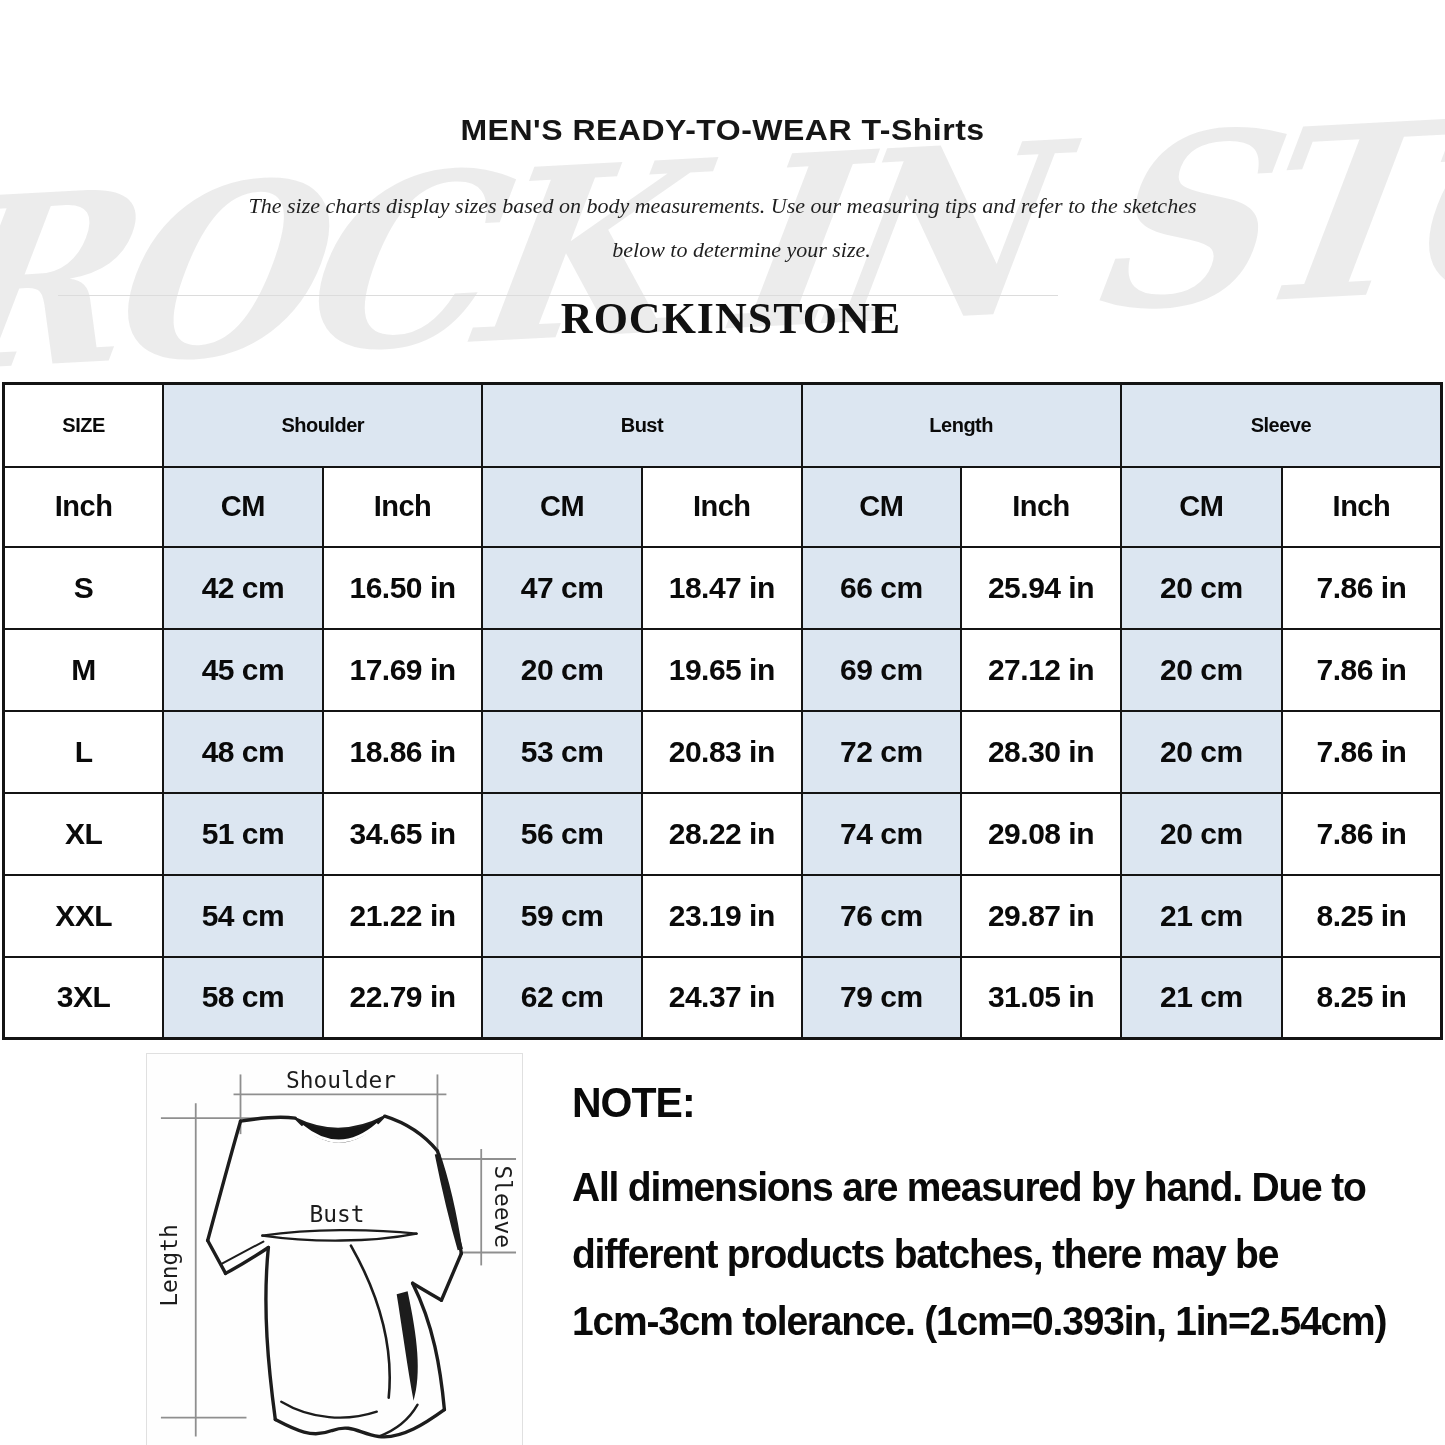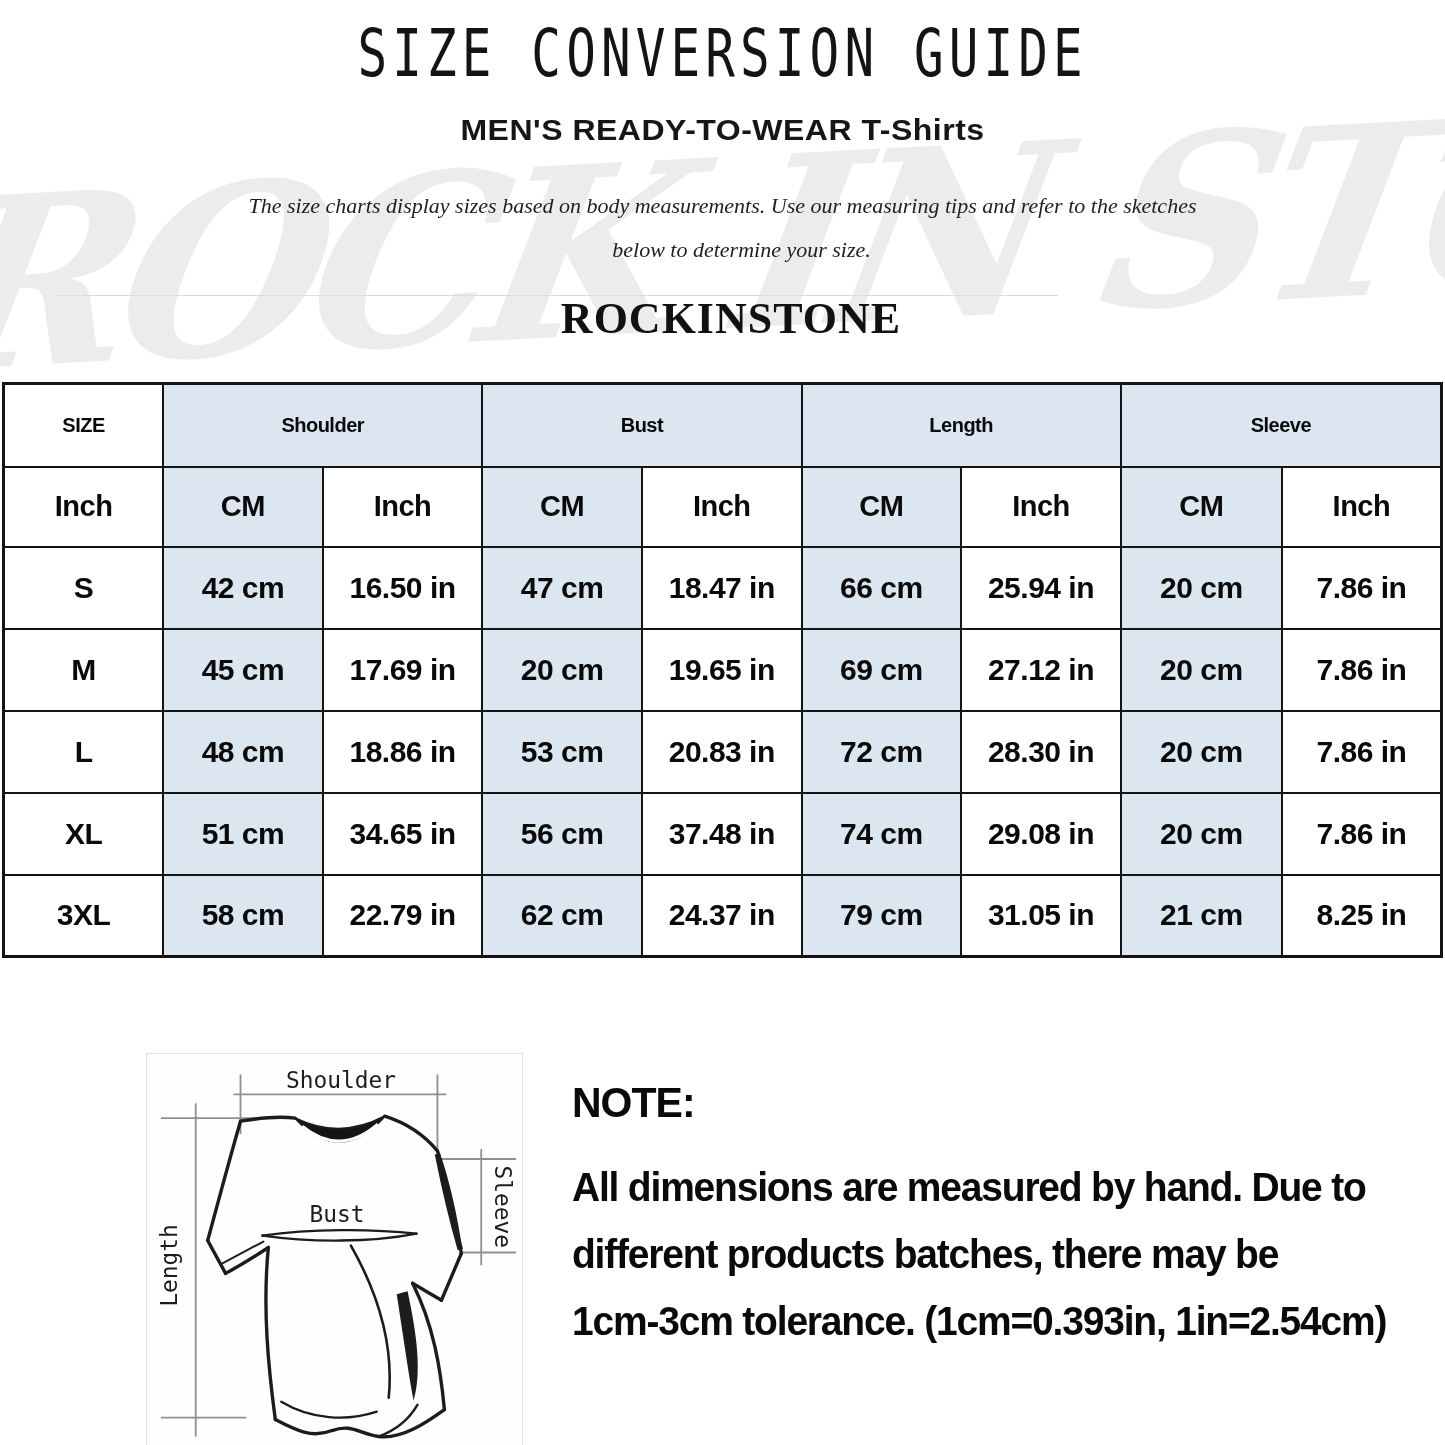--- a/index.html
+++ b/index.html
@@ -140,23 +140,20 @@
     transform-origin: left top;
   }
 </style>
 </head>
 <body>
 
 <div class="page">
 
   <div class="watermark">ROCK IN STONE</div>
 
-  <div class="hdr title-wrap" style="position:absolute;">
-    <h1 class="title">SIZE CONVERSION GUIDE</h1>
-  </div>
 
   <div class="hdr subtitle-wrap" style="position:absolute;">
     <div class="subtitle">MEN'S READY-TO-WEAR T-Shirts</div>
   </div>
 
   <div class="hdr desc desc1" style="position:absolute;">The size charts display sizes based on body measurements. Use our measuring tips and refer to the sketches</div>
   <div class="hdr desc desc2" style="position:absolute;margin-left:38px;">below to determine your size.</div>
 
   <div class="divider"></div>
 
@@ -226,25 +223,36 @@
         <td class="blue">72 cm</td>
         <td>28.30 in</td>
         <td class="blue">20 cm</td>
         <td>7.86 in</td>
       </tr>
       <tr class="r-data">
         <td>XL</td>
         <td class="blue">51 cm</td>
         <td>34.65 in</td>
         <td class="blue">56 cm</td>
-        <td>37.48 in</td>
+        <td>28.22 in</td>
         <td class="blue">74 cm</td>
         <td>29.08 in</td>
         <td class="blue">20 cm</td>
         <td>7.86 in</td>
+      </tr>
+      <tr class="r-data">
+        <td>XXL</td>
+        <td class="blue">54 cm</td>
+        <td>21.22 in</td>
+        <td class="blue">59 cm</td>
+        <td>23.19 in</td>
+        <td class="blue">76 cm</td>
+        <td>29.87 in</td>
+        <td class="blue">21 cm</td>
+        <td>8.25 in</td>
       </tr>
       <tr class="r-data">
         <td>3XL</td>
         <td class="blue">58 cm</td>
         <td>22.79 in</td>
         <td class="blue">62 cm</td>
         <td>24.37 in</td>
         <td class="blue">79 cm</td>
         <td>31.05 in</td>
         <td class="blue">21 cm</td>

